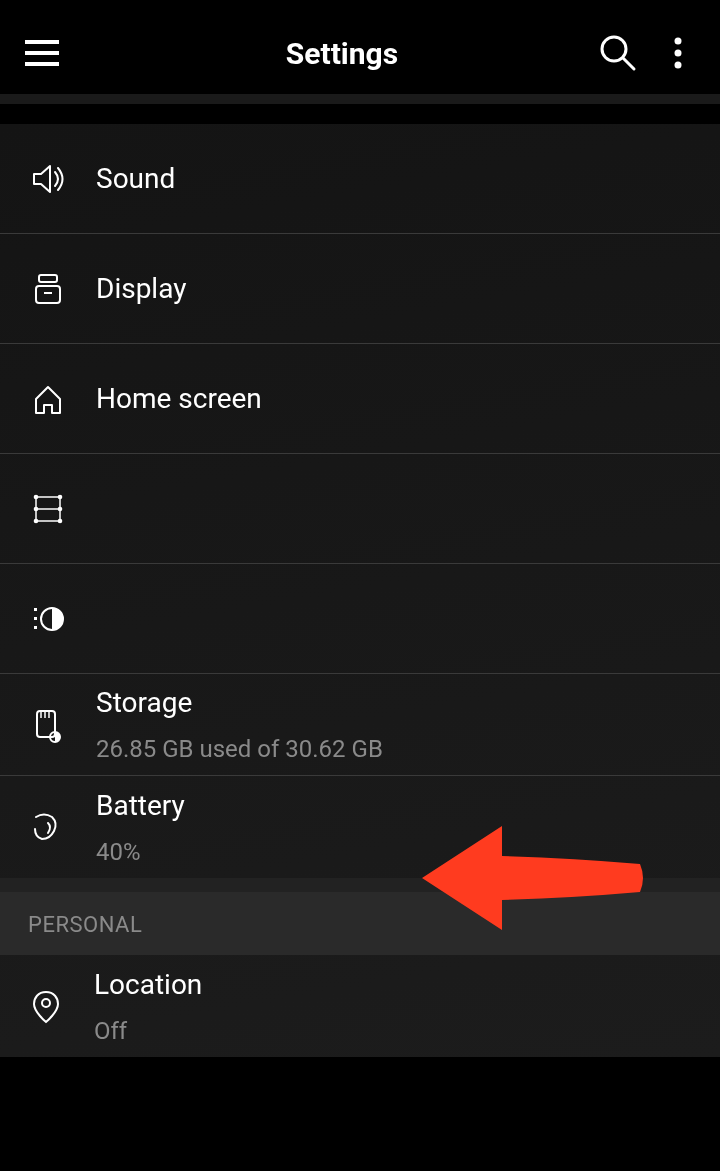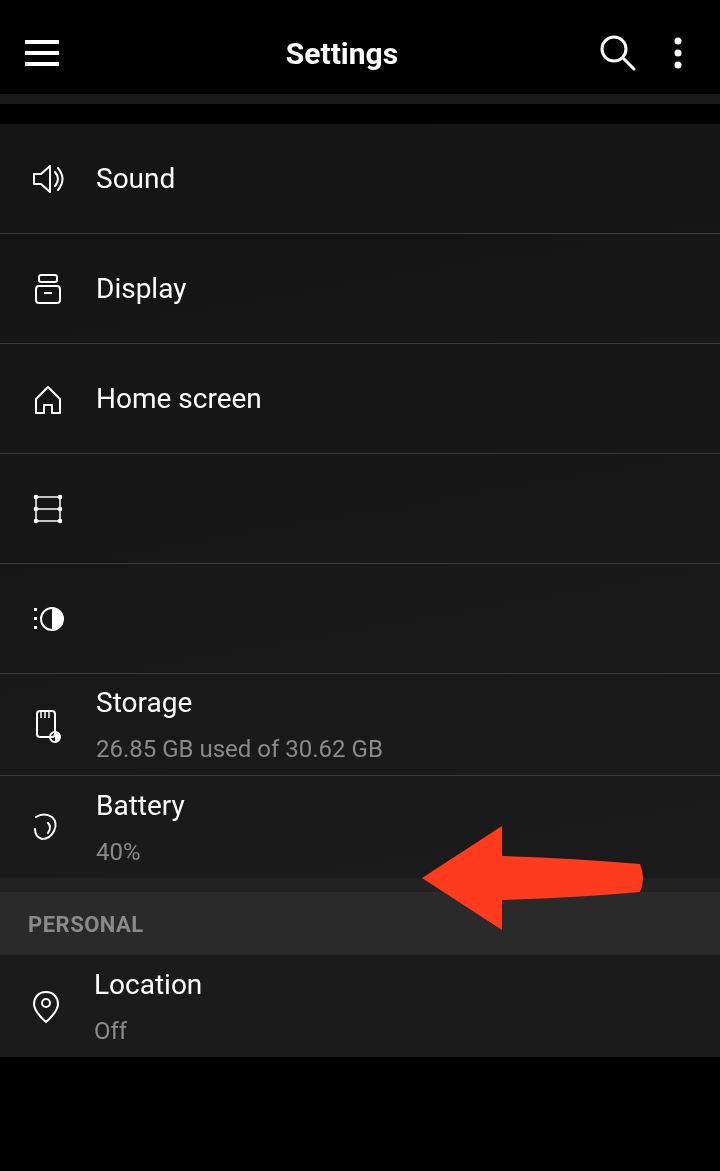--- a/index.html
+++ b/index.html
@@ -76,21 +76,21 @@
   }
   .item-sub {
     font-size: 24px;
     color: #8a8a8a;
     margin-top: 16px;
   }
   .section-header {
     background: #2a2a2a;
     padding: 20px 28px 18px 28px;
     font-size: 22px;
-    font-weight: 700;
+    font-weight: 400;
     color: #8a8a8a;
     letter-spacing: 0.5px;
   }
   .section-gap {
     height: 14px;
     background: #222;
   }
   .arrow {
     position: absolute;
     left: 412px;

